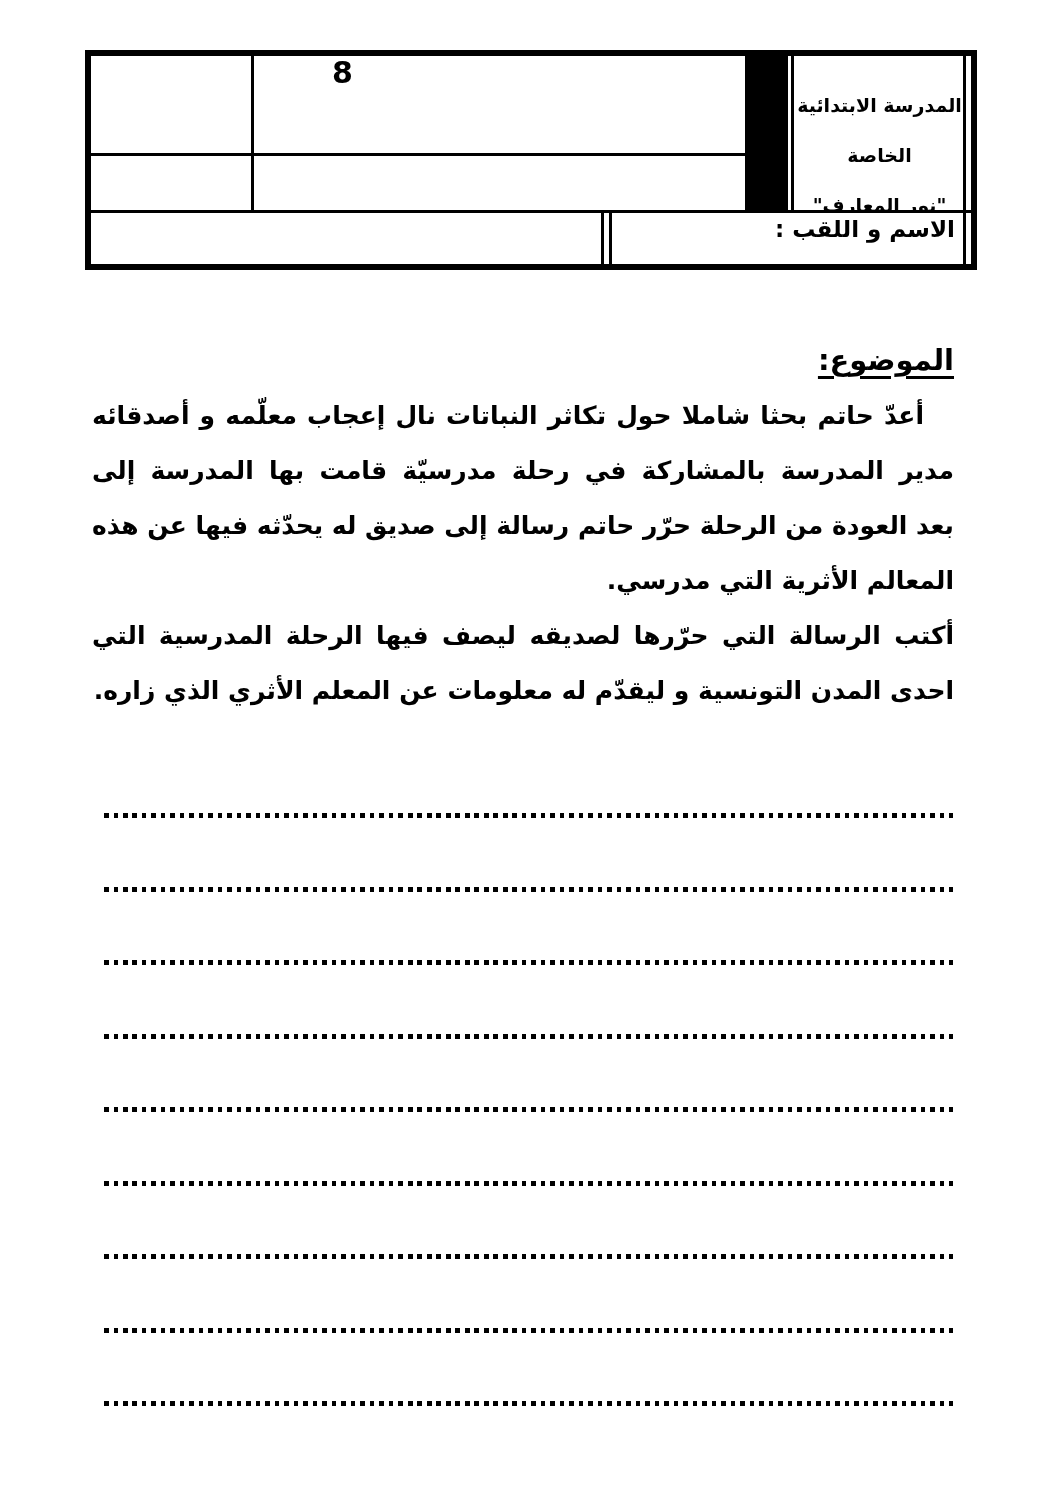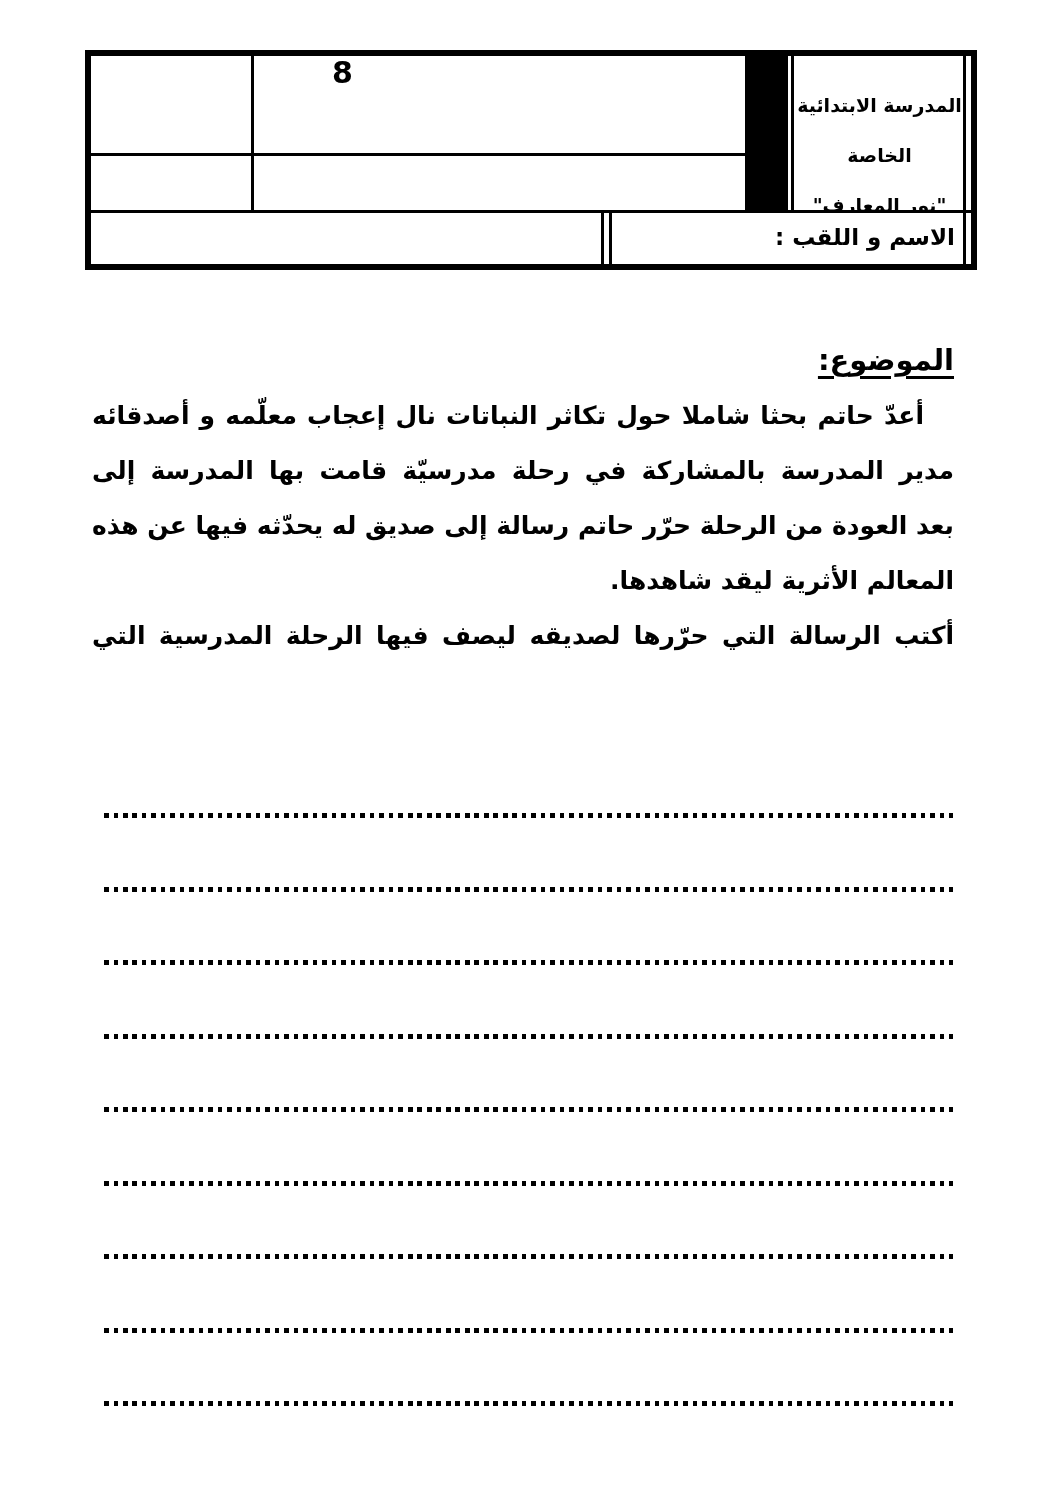--- a/index.html
+++ b/index.html
@@ -46,21 +46,21 @@
   .mark-cell { grid-column: 2; grid-row: 1; }
   .corner-mark {
     position: absolute; left: 78px; top: 0;
     font-weight: 700; font-size: 30px; line-height: 34px;
   }
   .empty-a { grid-column: 3; grid-row: 1; }
   .empty-b { grid-column: 2; grid-row: 2; }
   .empty-c { grid-column: 3; grid-row: 2; }
   .name-cell { grid-column: 1 / 4; grid-row: 3; }
   .name-label {
-    padding: 11px 16px 0 0;
+    padding: 3px 16px 0 0;
     font-weight: 700;
     font-size: 23px;
   }
   .name-split-a, .name-split-b {
     position: absolute; top: 0; bottom: 0; width: 3px; background: #000;
   }
   .name-split-a { left: 510px; }
   .name-split-b { left: 518px; }
   .hdr-frame-line {
     position: absolute; right: 5px; top: 0; bottom: 0;
@@ -137,22 +137,23 @@
     </div>
     <span class="hdr-frame-line"></span>
   </div>
 
   <div class="bodytext">
     <div class="subject">الموضوع:</div>
     <div>
         <div class="tline just ind">أعدّ حاتم بحثا شاملا حول تكاثر النباتات نال إعجاب معلّمه و أصدقائه فشجّعه</div>
         <div class="tline just">مدير المدرسة بالمشاركة في رحلة مدرسيّة قامت بها المدرسة إلى إحدى المعالم الأثريّة</div>
         <div class="tline just">بعد العودة من الرحلة حرّر حاتم رسالة إلى صديق له يحدّثه فيها عن هذه الرحلة و عن</div>
-        <div class="tline rt">المعالم الأثرية ليقد شاهدها.</div>
+        <div class="tline rt">المعالم الأثرية التي مدرسي.</div>
         <div class="tline just">أكتب الرسالة التي حرّرها لصديقه ليصف فيها الرحلة المدرسية التي شارك فيها إلى</div>
+        <div class="tline rt">احدى المدن التونسية و ليقدّم له معلومات عن المعلم الأثري الذي زاره.</div>
       </div>
   </div>
 
   <div class="answers">
       <div class="dotline"></div>
       <div class="dotline"></div>
       <div class="dotline"></div>
       <div class="dotline"></div>
       <div class="dotline"></div>
       <div class="dotline"></div>

